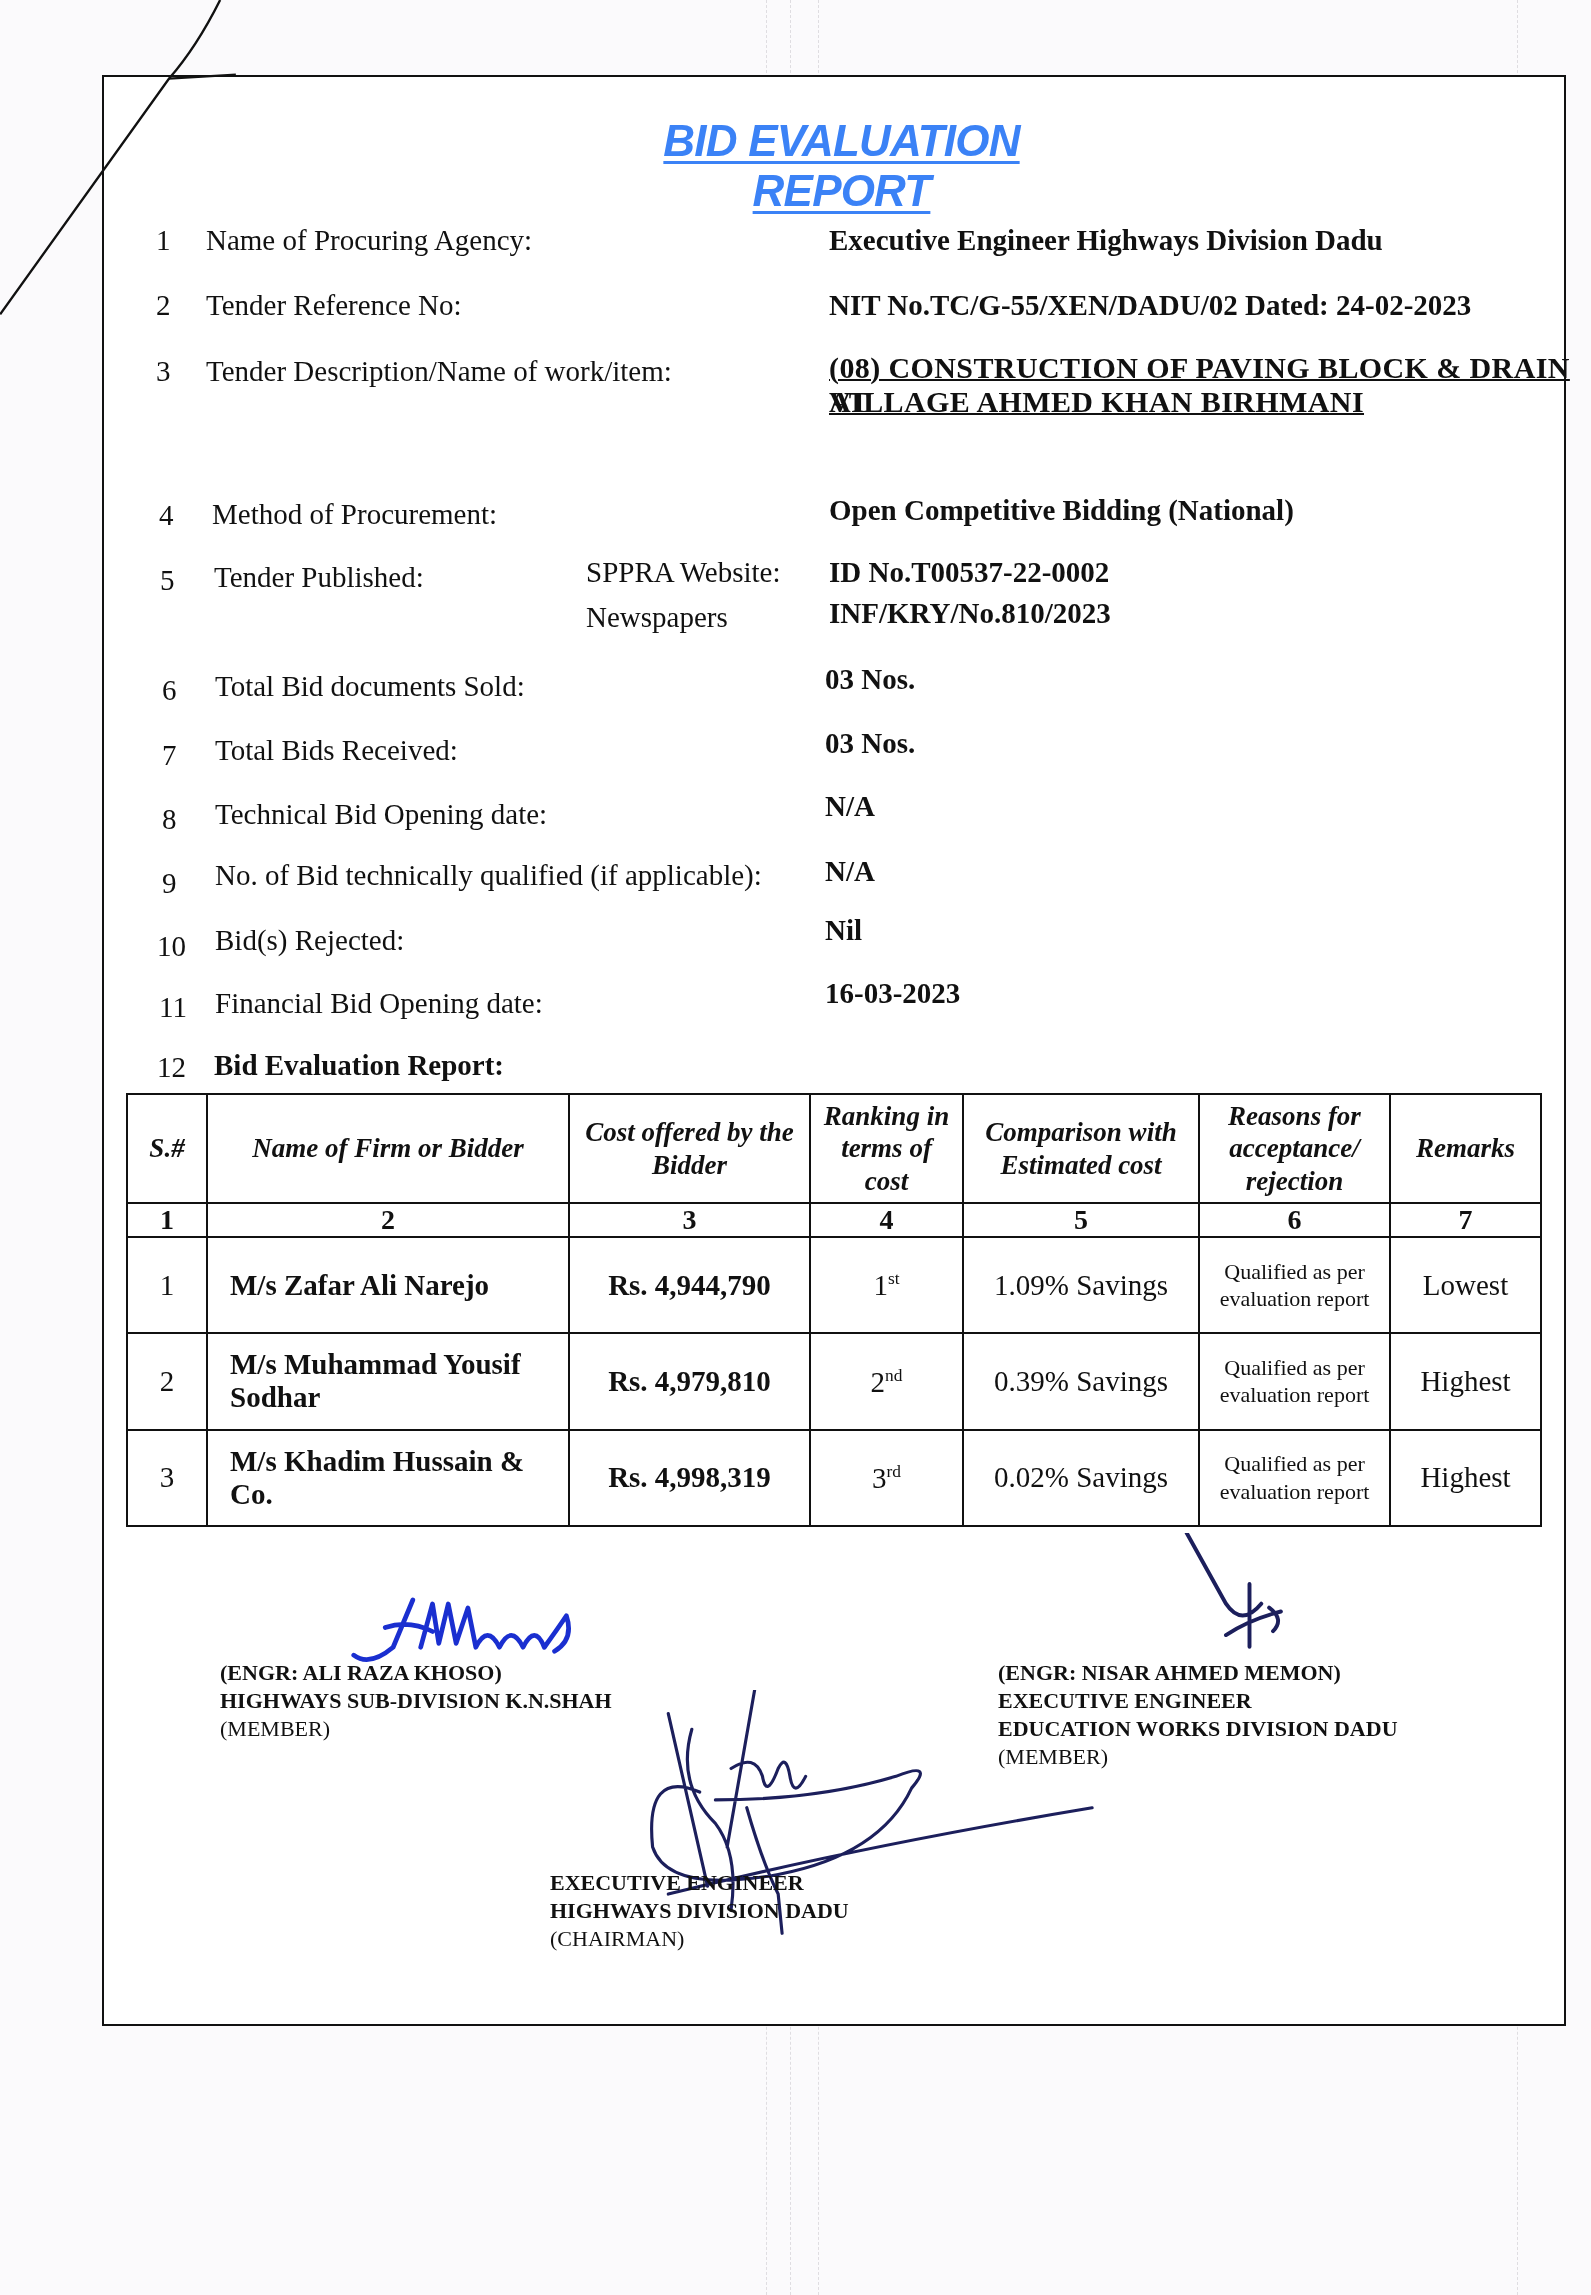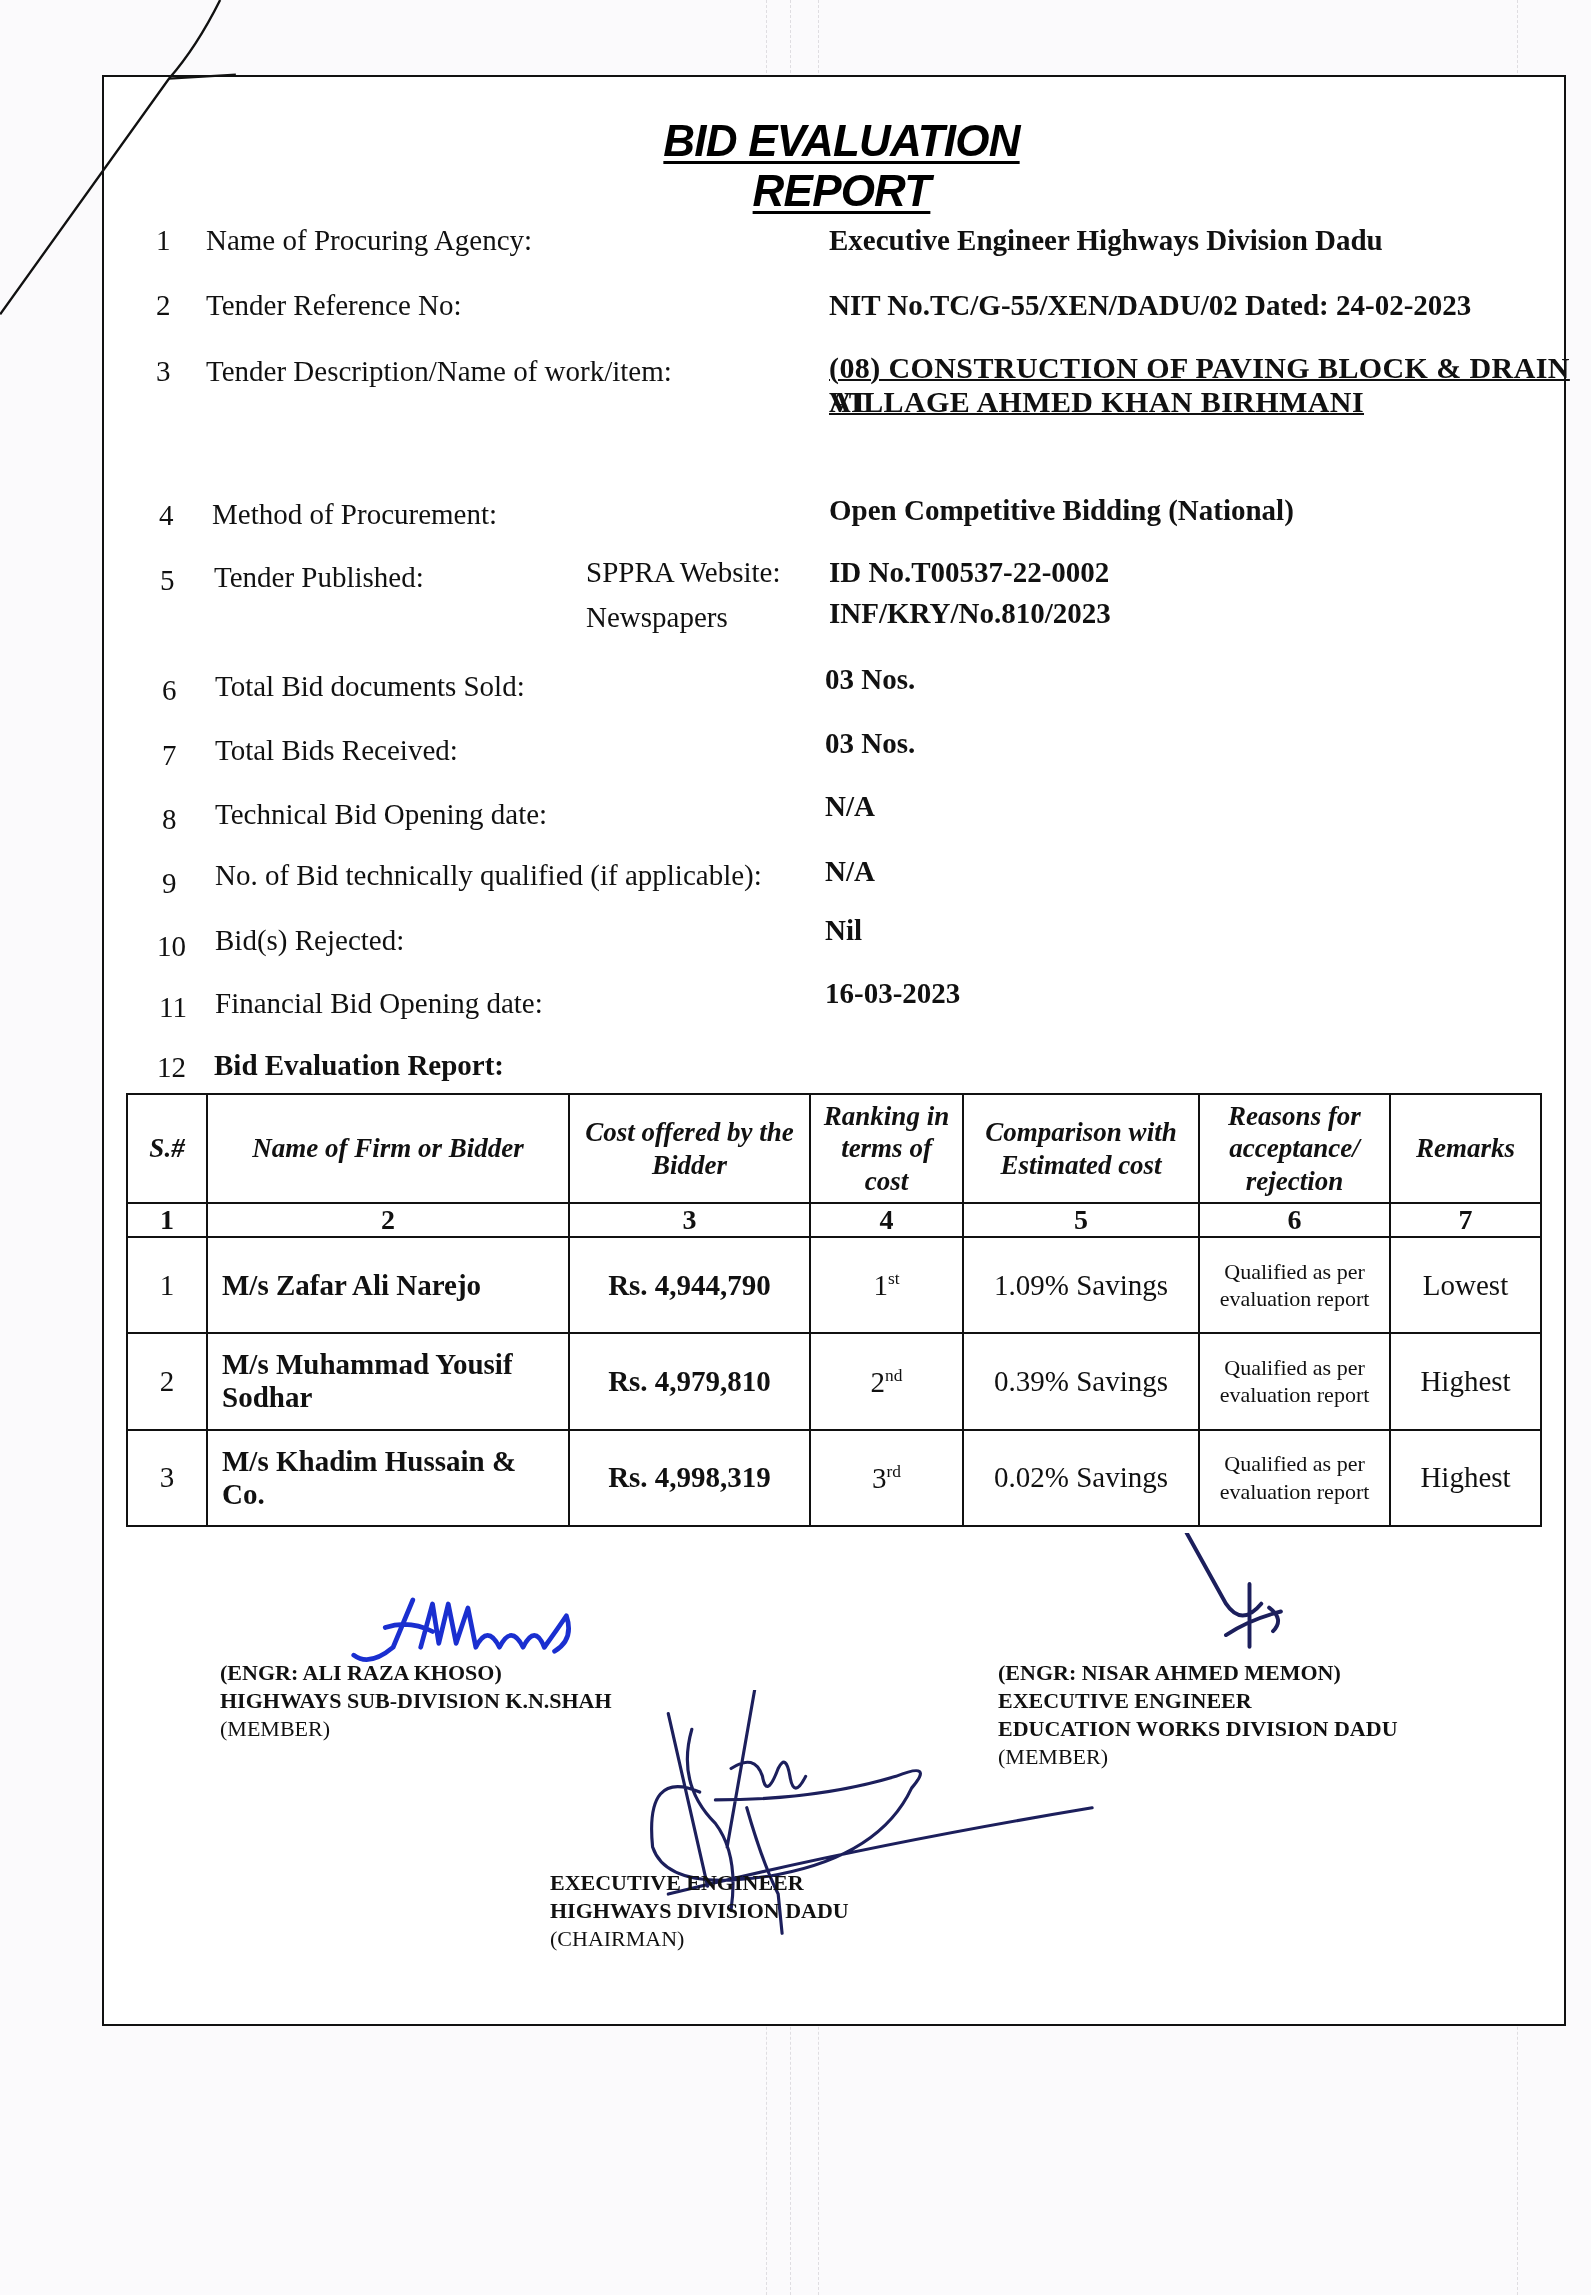--- a/index.html
+++ b/index.html
@@ -12,42 +12,42 @@
     
     .fold { position: absolute; top: 0; bottom: 0; width: 0; border-left: 1.6px dashed #c9c6cc; opacity: .55; }
     .frame {
       position: absolute; left: 102px; top: 75px; width: 1464px; height: 1951px;
       border: 2.4px solid #111; background: #fff; box-sizing: border-box;
     }
     .title {
       position: absolute; left: 586px; top: 116px; width: 511px; text-align: center;
       font-family: "Liberation Sans", "DejaVu Sans", sans-serif; font-weight: bold; font-style: italic;
       font-size: 44px; letter-spacing: -0.8px; text-decoration: underline; text-decoration-thickness: 3.1px;
-      text-underline-offset: 4.7px; color: #000000;
+      text-underline-offset: 4.7px; color: #3b82f6;
     }
     .num { position: absolute; font-size: 29px; width: 47px; text-align: left; }
     .lbl { position: absolute; font-size: 29px; }
     .val { position: absolute; font-size: 29px; font-weight: bold; }
     .val.u { text-decoration: underline; text-decoration-thickness: 1.6px; font-size: 30px; letter-spacing: 0.4px; }
     .sub { position: absolute; font-size: 29px; }
 
     table.bid {
       position: absolute; left: 126px; top: 1093px; width: 1415px;
       border-collapse: collapse; table-layout: fixed;
     }
     table.bid td, table.bid th {
       border: 2.4px solid #111; padding: 3.1px 6.3px; vertical-align: middle; text-align: center;
     }
     table.bid th {
       font-family: "Liberation Serif", serif; font-style: italic; font-weight: bold;
       font-size: 27px; line-height: 1.2; height: 101px;
     }
     table.bid tr.colnums td { font-weight: bold; font-size: 28px; height: 30px; padding: 0; }
     table.bid tr.data td { height: 88px; font-size: 29px; }
-    table.bid tr.data td.firm { text-align: left; font-weight: bold; padding-left: 14px; }
+    table.bid tr.data td.firm { text-align: left; font-weight: bold; padding-left: 22px; }
     table.bid tr.data td.cost { font-weight: bold; }
     table.bid tr.data td.reason { font-size: 22px; line-height: 1.25; margin-left: 6px; }
     sup { font-size: 60%; }
 
     .sig-block { position: absolute; text-align: left; font-size: 22px; line-height: 1.28; }
     .sig-block .b { font-weight: bold; }
     .sig-svg { position: absolute; }
   </style>
 </head>
 <body>

